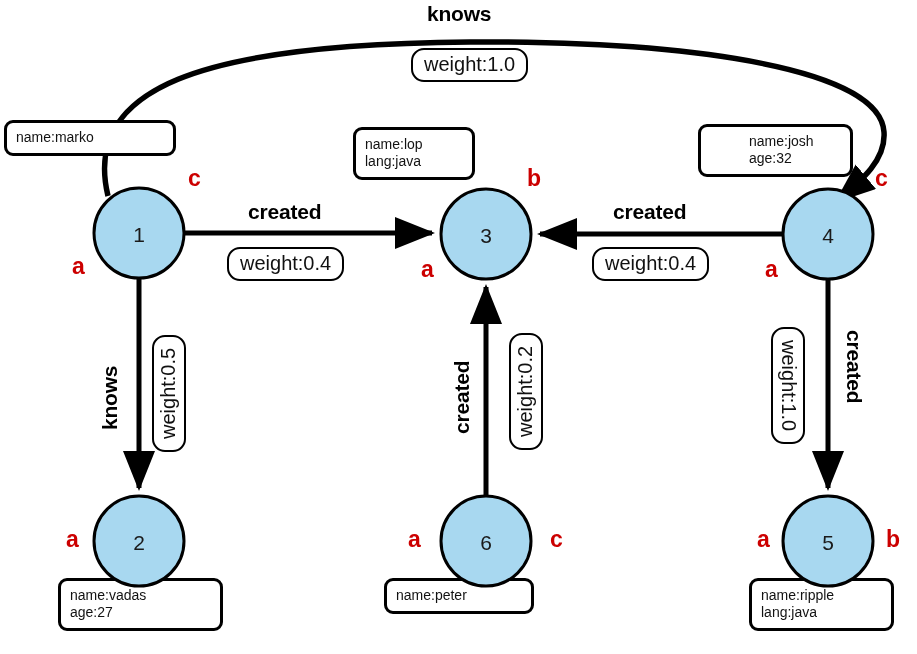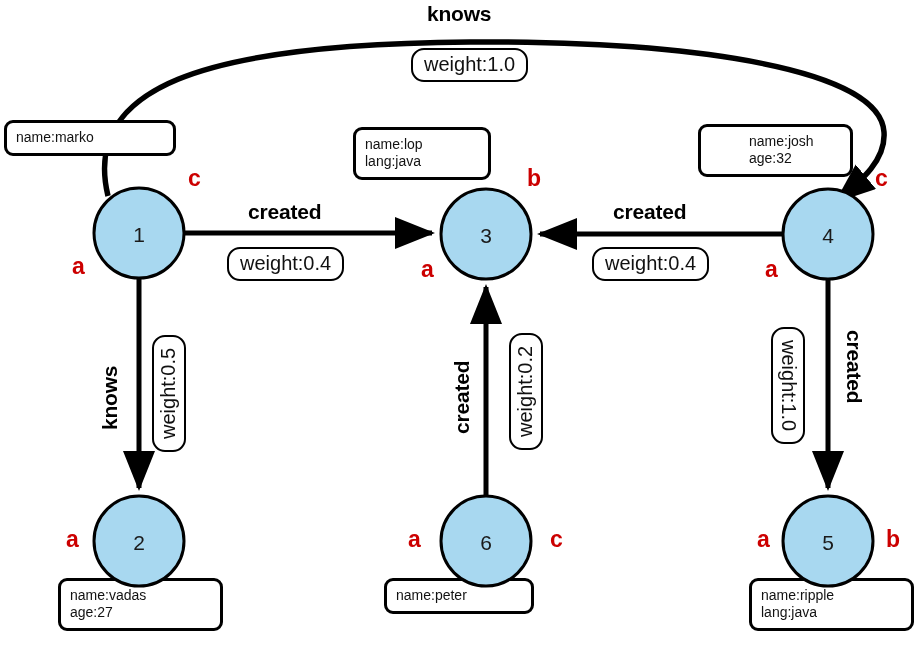--- a/index.html
+++ b/index.html
@@ -122,40 +122,40 @@
 
     <path d="M 486,496 L 486,287" fill="none" stroke="#000000" stroke-width="5" marker-end="url(#arrowhead)"></path>
 
     <path d="M 828,279 L 828,488" fill="none" stroke="#000000" stroke-width="5" marker-end="url(#arrowhead)"></path>
   </svg>
 
   <div class="prop-box" style="left:4px; top:120px; width:172px;">
     <div>name:marko</div>
   </div>
 
-  <div class="prop-box" style="left:353px; top:127px; width:138px;">
+  <div class="prop-box" style="left:353px; top:127px; width:122px;">
     <div>name:lop</div>
     <div>lang:java</div>
   </div>
 
   <div class="prop-box" style="left:698px; top:124px; width:155px;padding-left:48px;">
     <div>name:josh</div>
     <div>age:32</div>
   </div>
 
   <div class="prop-box" style="left:58px; top:578px; width:165px;">
     <div>name:vadas</div>
     <div>age:27</div>
   </div>
 
   <div class="prop-box" style="left:384px; top:578px; width:150px;">
     <div>name:peter</div>
   </div>
 
-  <div class="prop-box" style="left:749px; top:578px; width:165px;">
+  <div class="prop-box" style="left:749px; top:578px; width:145px;">
     <div>name:ripple</div>
     <div>lang:java</div>
   </div>
 
   <svg class="layer" viewBox="0 0 917 654">
     <g>
       <circle class="node-circle" cx="139" cy="233" r="45"></circle>
       <text class="node-label" x="139" y="234">1</text>
     </g>
     <g>

